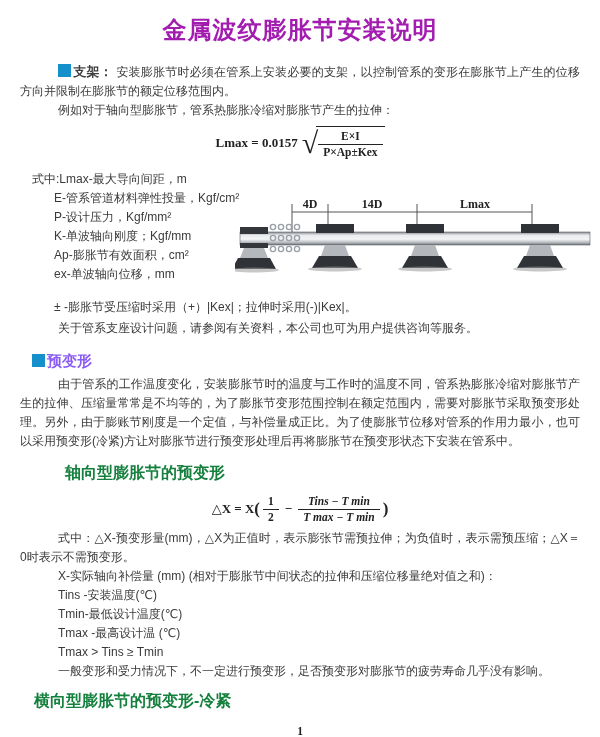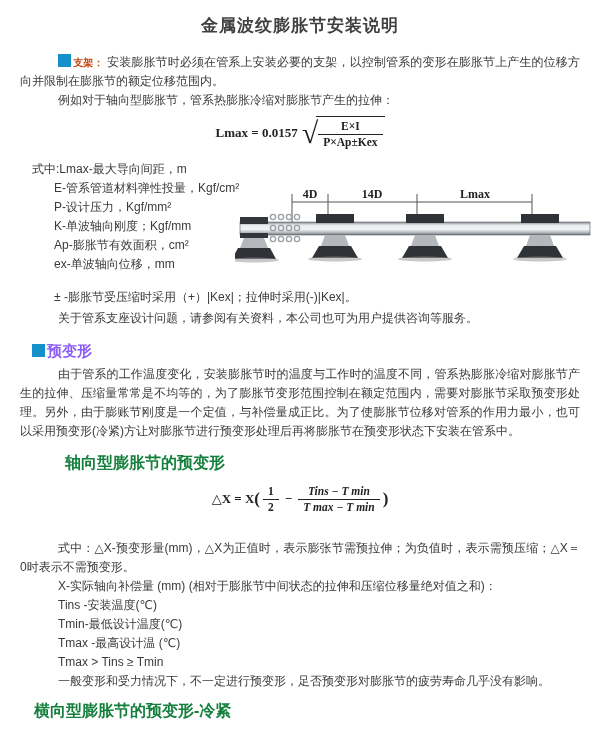--- a/index.html
+++ b/index.html
@@ -6,52 +6,52 @@
   html,body { background:#ffffff; }
   body {
     width:600px; height:737px; overflow:hidden;
     font-family:"Liberation Sans","DejaVu Sans",sans-serif;
     color:#333; position:relative;
   }
   .page { padding:14px 20px 0 20px; }
 
   
   .doc-title {
-    text-align:center; font-size:17px; font-weight:bold; color:#404040;
+    text-align:center; font-size:24px; font-weight:bold; color:#a21caf;
     letter-spacing:1px; margin-bottom:16px;
   }
 
   
   p, .line { font-size:12px; line-height:19px; color:#3a3a3a; }
   .indent { text-indent:38px; }
   .just { text-align:justify; }
   .sq {
     display:inline-block; width:13px; height:13px; background:#1590cb;
     vertical-align:-1px; margin-right:2px;
   }
-  .sec-inline-head { font-size:10px; font-weight:bold; color:#c2410c; }
+  .sec-inline-head { font-size:13px; font-weight:bold; color:#404040; }
   .sec-head { font-size:15px; font-weight:bold; color:#8b5cf6; margin:14px 0 4px 12px; }
   .sub-head { font-size:16px; font-weight:bold; color:#15803d; }
 
   
   .formula {
     font-family:"Liberation Serif","DejaVu Serif",serif;
     font-weight:bold; color:#222; font-size:13px;
     display:flex; align-items:center; justify-content:center;
   }
   .formula .gap { margin:0 3px; }
   .frac { display:inline-block; vertical-align:middle; text-align:center; font-size:11.5px; line-height:1.3; }
   .frac .num { display:block; padding:0 5px; }
   .frac .den { display:block; border-top:1px solid #222; padding:0 5px; }
   .frac.ital { font-style:italic; font-weight:bold; }
   .radical { font-size:30px; font-weight:400; line-height:1; margin:0 -2px 0 4px; }
   .radicand { display:inline-block; border-top:1.4px solid #222; padding:2px 2px 0 2px; vertical-align:middle; }
   .paren { font-size:17px; font-weight:bold; }
   .lmax-formula { margin:6px 0 10px 0; }
-  .axial-formula { margin:10px 0 24px 0; }
+  .axial-formula { margin:10px 0 4px 0; }
   .lateral-formula { margin:12px 0 16px 0; }
 
   
   .def-block { position:relative; min-height:128px; }
   .def-col { width:270px; }
   .def-col .line { padding-left:34px; }
   .def-col .line:first-child { padding-left:12px; }
   .pm-line { padding-left:34px; }
   .note-line { padding-left:38px; margin-top:2px; }
   .diagram { position:absolute; top:26px; right:-15px; }

